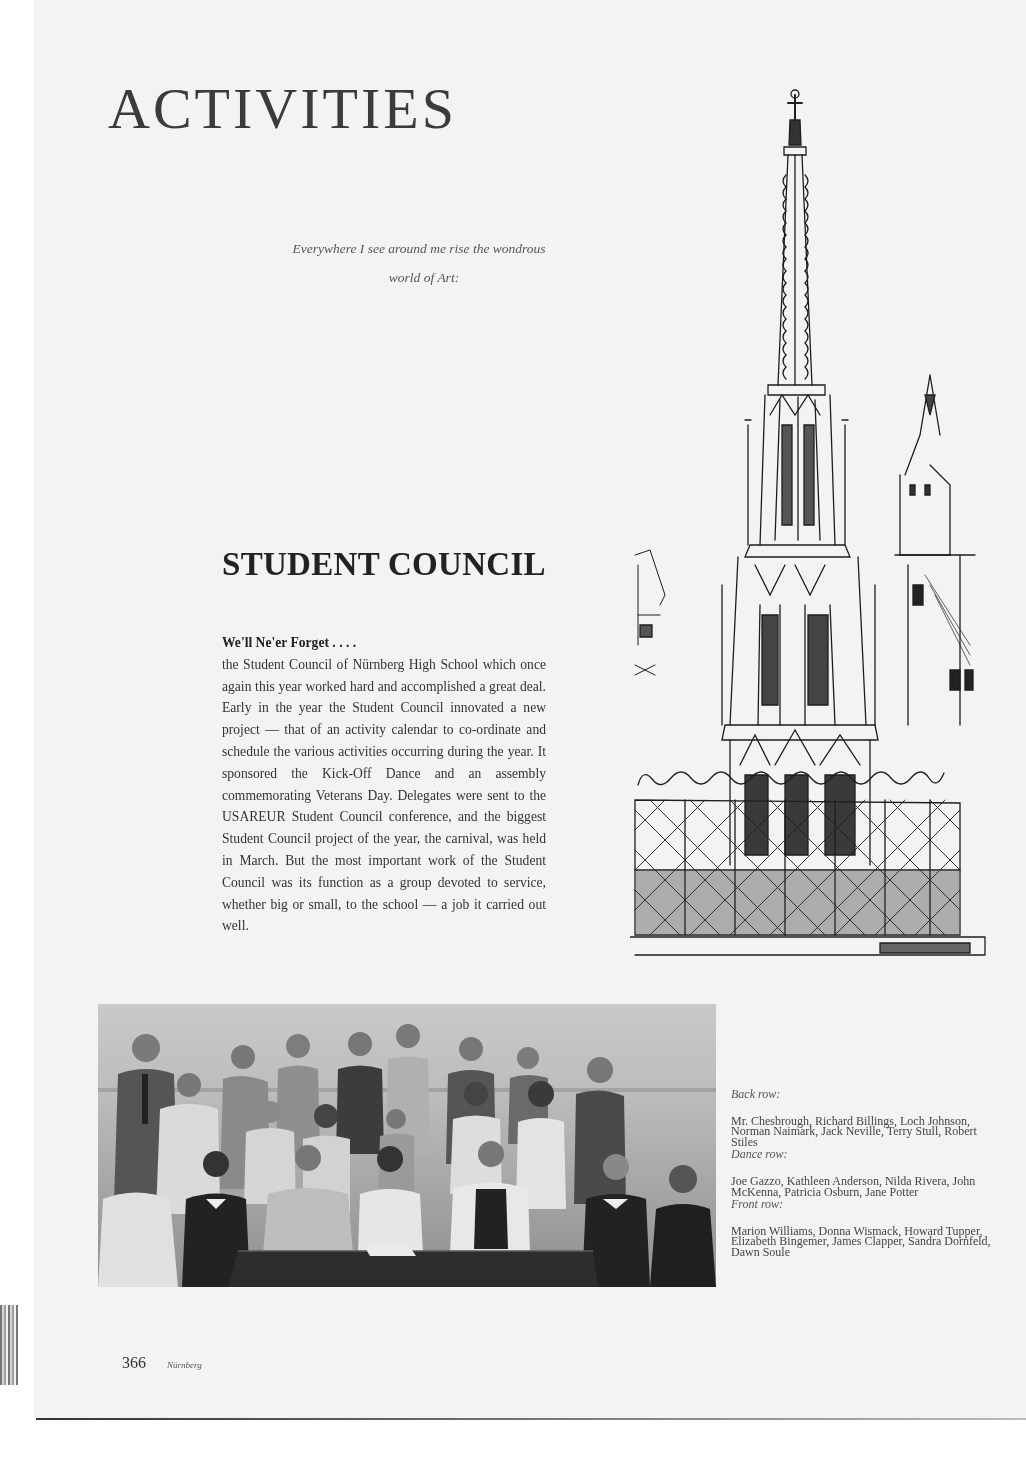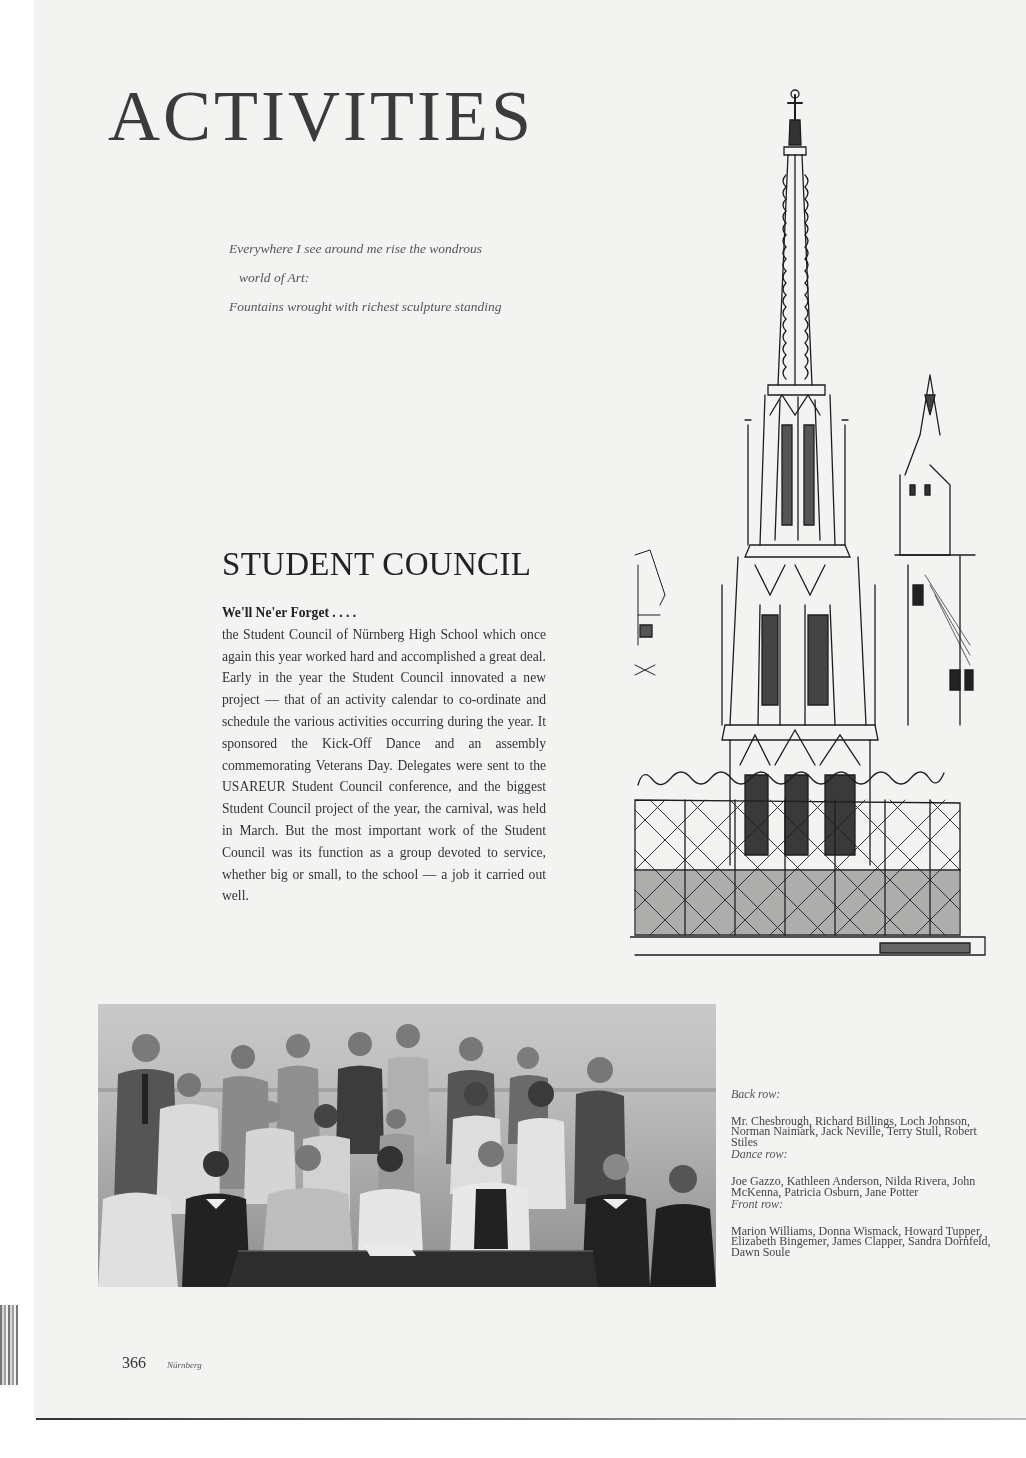--- a/index.html
+++ b/index.html
@@ -33,56 +33,57 @@
       top: 1418px;
       width: 990px;
       height: 2px;
       background: linear-gradient(90deg, #333 0%, #666 40%, #bbb 100%);
     }
     .title {
       position: absolute;
       left: 108px;
       top: 80px;
       font-family: "Liberation Serif", "DejaVu Serif", serif;
-      font-size: 72px;
+      font-size: 58px;
       letter-spacing: 3px;
       color: #3b3b3b;
       margin: 0;
       font-weight: normal;
       line-height: 1;
     }
     .poem {
       position: absolute;
       left: 229px;
       top: 234px;
       width: 380px;
       font-family: "Liberation Serif", "DejaVu Serif", serif;
       font-style: italic;
       font-size: 13.5px;
       color: #555;
       line-height: 29px;
+      text-align: center;
     }
     .poem .indent { padding-left: 10px; display: block; font-family: Liberation Serif, serif; }
     .poem .line { display: block; }
     .section-title {
       position: absolute;
       left: 222px;
       top: 548px;
       font-family: "Liberation Serif", "DejaVu Serif", serif;
       font-size: 33px;
       color: #222;
       margin: 0;
-      font-weight: normal;
+      font-weight: bold;
       letter-spacing: 0.3px;
       line-height: 1;
     }
     .article {
       position: absolute;
       left: 222px;
-      top: 602px;
+      top: 632px;
       width: 324px;
       font-family: "Liberation Serif", "DejaVu Serif", serif;
       font-size: 13.6px;
       color: #333;
       line-height: 21.8px;
       text-align: justify;
     }
     .article .lead {
       font-weight: bold;
       color: #222;
@@ -140,21 +141,20 @@
 
 <div class="page"></div>
 <div class="left-edge"></div>
 <div class="bottom-rule"></div>
 
 <h1 class="title">ACTIVITIES</h1>
 
 <div class="poem">
   <span class="line">Everywhere I see around me rise the wondrous</span>
   <span class="line indent">world of Art:</span>
-  <span class="line">Fountains wrought with richest sculpture standing</span>
 </div>
 
 <h2 class="section-title">STUDENT COUNCIL</h2>
 
 <div class="article">
   <span class="lead">We'll Ne'er Forget . . . .</span>
   <span>the Student Council of Nürnberg High School which once again this year worked hard and accomplished a great deal. Early in the year the Student Council innovated a new project — that of an activity calendar to co-ordinate and schedule the various activities occurring during the year. It sponsored the Kick-Off Dance and an assembly commemorating Veterans Day. Delegates were sent to the USAREUR Student Council conference, and the biggest Student Council project of the year, the carnival, was held in March. But the most important work of the Student Council was its function as a group devoted to service, whether big or small, to the school — a job it carried out well.</span>
 </div>
 
 <svg class="illustration" viewBox="0 0 365 880" xmlns="http://www.w3.org/2000/svg">

